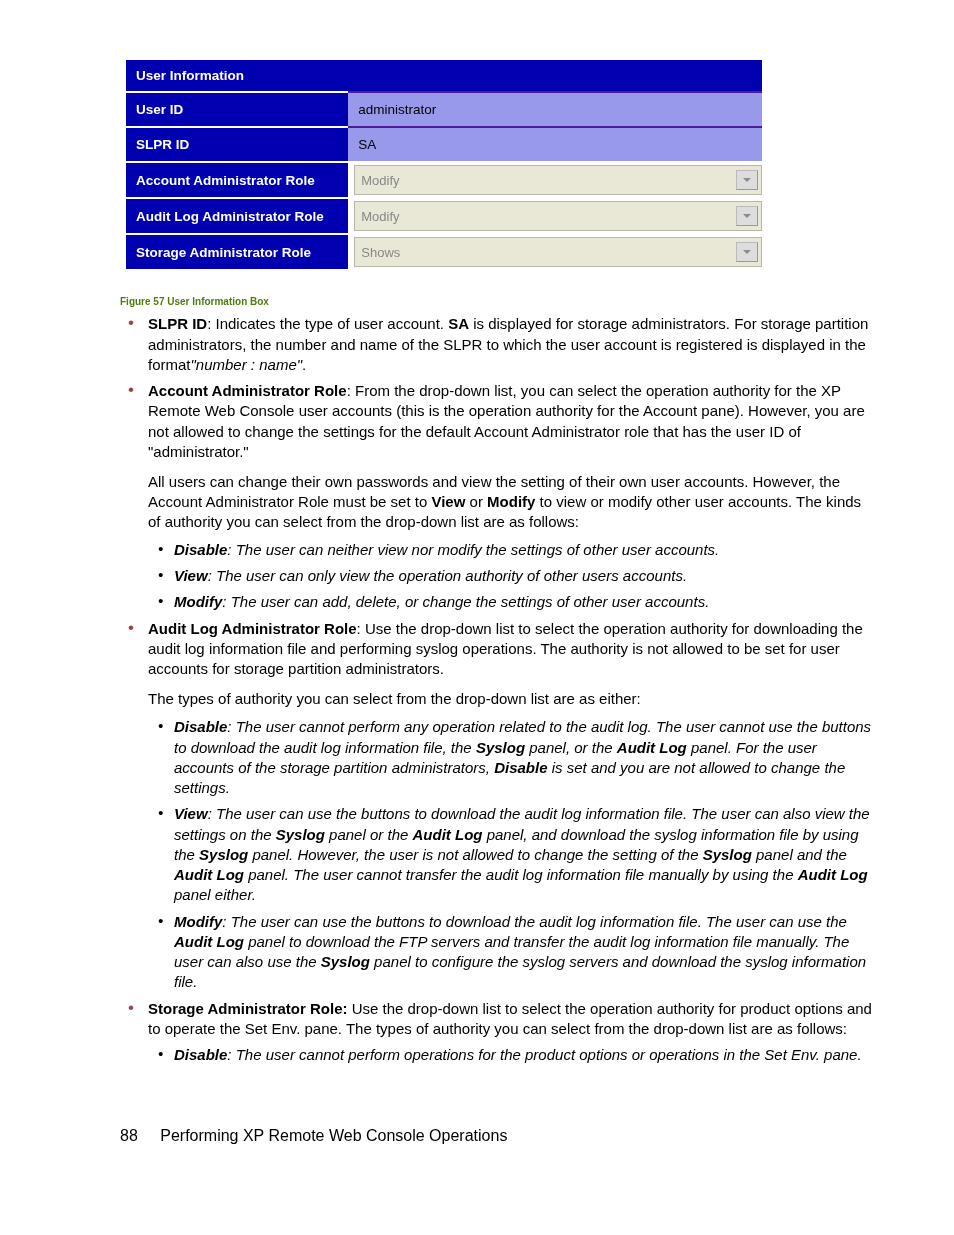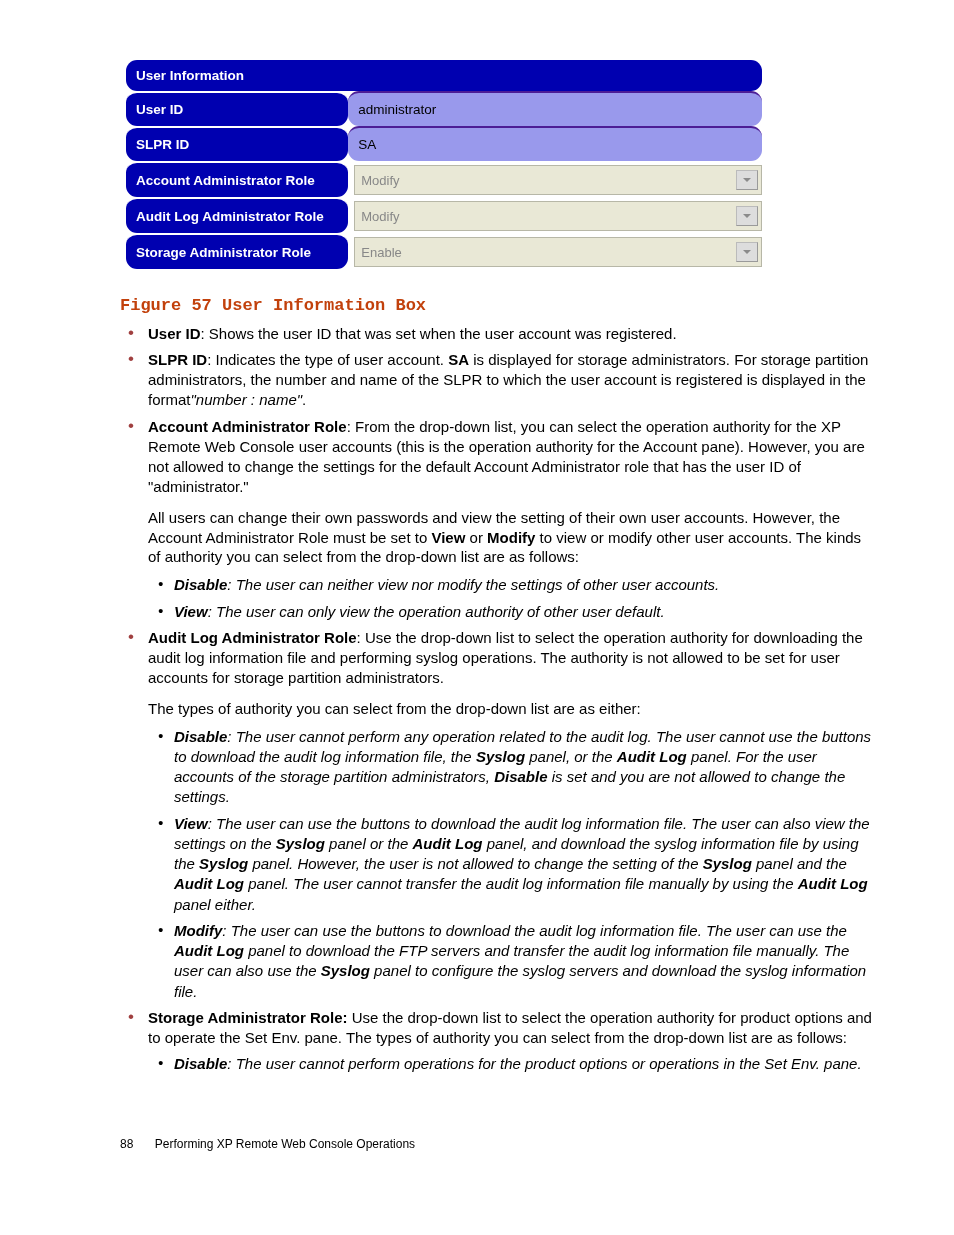--- a/index.html
+++ b/index.html
@@ -21,21 +21,20 @@
     border-collapse: separate;
     border-spacing: 0;
     width: 636px;
     margin-left: 6px;
     margin-bottom: 26px;
     font-family: Arial, sans-serif;
     font-size: 13.5px;
   }
   .ui-table td {
     vertical-align: middle;
-    border-radius: 11px;
   }
   .ui-head {
     background: #0000b0;
     color: #fff;
     font-weight: bold;
     padding: 8px 10px;
   }
   .ui-label {
     background: #0000b0;
     color: #fff;
@@ -81,25 +80,25 @@
     justify-content: center;
   }
   .dd-btn::after {
     content: "";
     border-left: 4px solid transparent;
     border-right: 4px solid transparent;
     border-top: 4.5px solid #8b8b8b;
   }
   
   .fig-title {
-    color: #c2410c;
+    color: #4d7c0f;
     font-weight: bold;
-    font-family: Liberation Mono, monospace;
+    font-family: Liberation Sans, sans-serif;
     margin: 0 0 6px 0;
-    font-size: 17px;
+    font-size: 10px;
   }
   p {
     margin: 0 0 6px 0;
     line-height: 1.33;
     font-family: "Segoe UI", "Trebuchet MS", sans-serif;
   }
   ul.outer {
     list-style: none;
     padding-left: 18px;
     margin: 4px 0;
@@ -141,21 +140,21 @@
   .indent-p {
     margin-left: 28px;
     margin-top: 10px;
     margin-bottom: 8px;
   }
   b { font-weight: bold; }
   i { font-style: italic; }
   .footer {
     margin-top: 62px;
     font-family: "Segoe UI", "Trebuchet MS", sans-serif;
-    font-size: 12px;
+    font-size: 16px;
   }
   .footer .pg {
     margin-right: 18px;
   }
 </style>
 </head>
 <body>
 
 <div class="page">
 
@@ -187,47 +186,45 @@
         <div class="dd">
           <span>Modify</span>
           <span class="dd-btn"></span>
         </div>
       </td>
     </tr>
     <tr>
       <td class="ui-label">Storage Administrator Role</td>
       <td class="dd-cell">
         <div class="dd">
-          <span>Enable</span>
+          <span>Shows</span>
           <span class="dd-btn"></span>
         </div>
       </td>
     </tr>
   </tbody>
     </table>
 
   <p class="fig-title">Figure 57 User Information Box</p>
 
   <ul class="outer">
-    <li>
-      <b>User ID</b><span>: Shows the user ID that was set when the user account was registered.</span>
-    </li>
 
     <li>
       <b>SLPR ID</b><span>: Indicates the type of user account.  </span><b>SA</b><span> is displayed for storage administrators.  For storage partition administrators, the number and name of the SLPR to which the user account is registered is displayed in the format</span><i>"number : name"</i><span>.</span>
     </li>
 
     <li>
       <b>Account Administrator Role</b><span>:  From the drop-down list, you can select the operation authority for the XP Remote Web Console user accounts (this is the operation authority for the Account pane).  However, you are not allowed to change the settings for the default Account Administrator role that has the user ID of "administrator."</span>
       <p class="indent-p" style="margin-left:0;">
         <span>All users can change their own passwords and view the setting of their own user accounts.  However, the Account Administrator Role must be set to </span><b>View</b><span> or </span><b>Modify</b><span> to view or modify other user accounts.  The kinds of authority you can select from the drop-down list are as follows:</span>
       </p>
       <ul class="inner">
         <li><b>Disable</b><span>:  The user can neither view nor modify the settings of other user accounts.</span></li>
-        <li><b>View</b><span>:  The user can only view the operation authority of other user default.</span></li>
+        <li><b>View</b><span>:  The user can only view the operation authority of other users accounts.</span></li>
+        <li><b>Modify</b><span>:  The user can add, delete, or change the settings of other user accounts.</span></li>
       </ul>
     </li>
 
     <li>
       <b>Audit Log Administrator Role</b><span>:  Use the drop-down list to select the operation authority for downloading the audit log information file and performing syslog operations.  The authority is not allowed to be set for user accounts for storage partition administrators.</span>
       <p class="indent-p" style="margin-left:0;">The types of authority you can select from the drop-down list are as either:</p>
       <ul class="inner">
         <li>
           <b>Disable</b><span>:  The user cannot perform any operation related to the audit log.  The user cannot use the buttons to download the audit log information file, the </span><b>Syslog</b><span> panel, or the </span><b>Audit Log</b><span> panel.  For the user accounts of the storage partition administrators, </span><b>Disable</b><span> is set and you are not allowed to change the settings.</span>
         </li>

